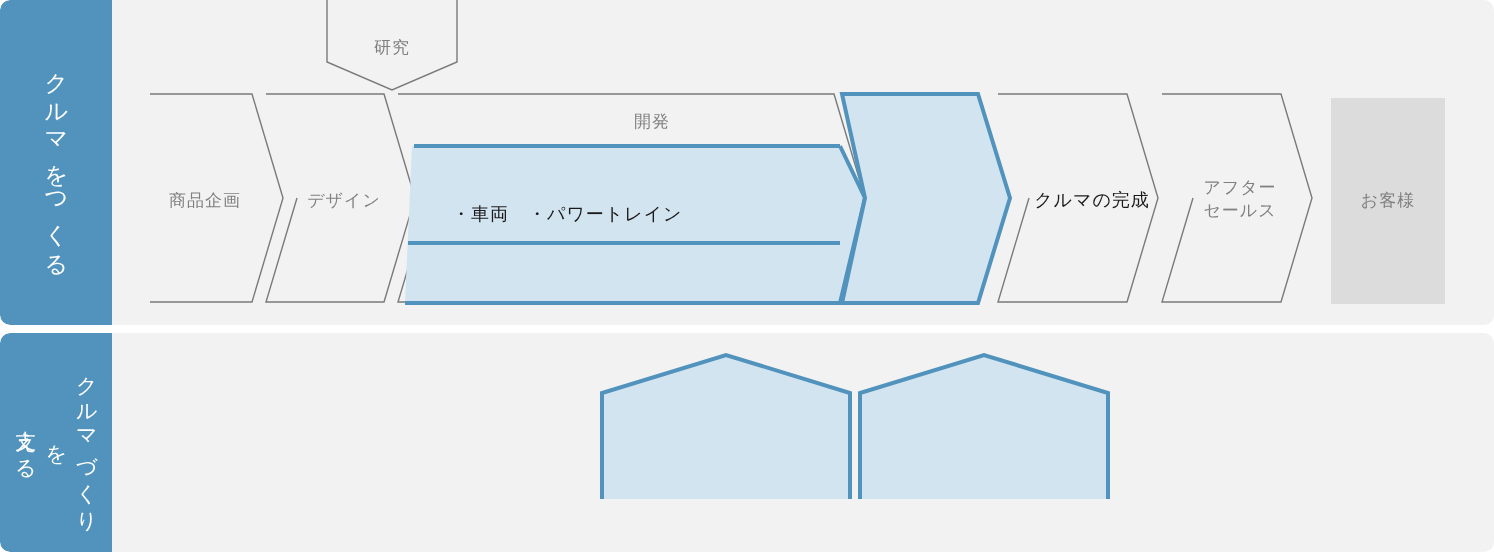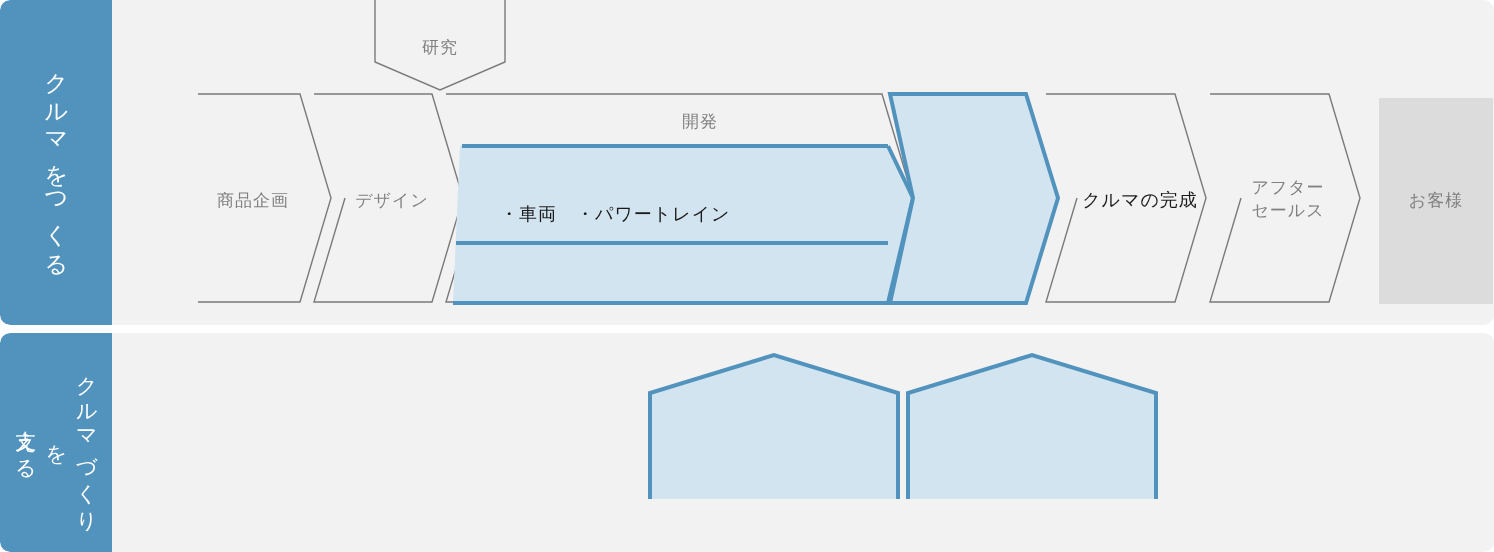--- a/index.html
+++ b/index.html
@@ -56,21 +56,20 @@
   #rail-make .rail-text  { font-size: 23px; letter-spacing: 4px; }
   #rail-support .rail-text { font-size: 21px; letter-spacing: 3px; max-height: 185px; }
 
   
   .stage {
     position: absolute;
     left: 112px;
     top: 0;
     right: 0;
     bottom: 0;
-    margin-left: 48px;
   }
   .stage svg { display: block; }
 
   
   .chev-plain {
     fill: #f2f2f2;
     stroke: #7a7a7a;
     stroke-width: 1.4;
     stroke-linejoin: miter;
   }

